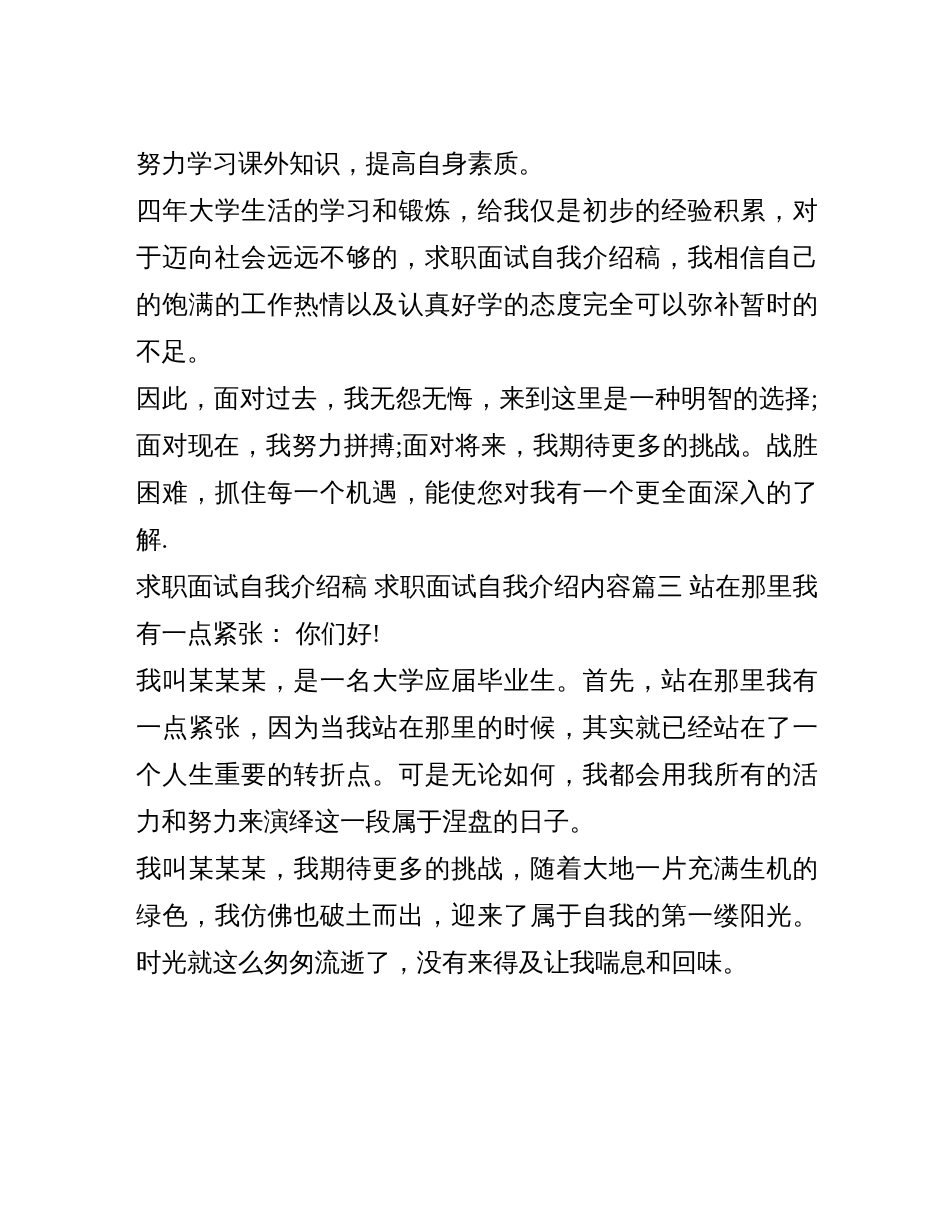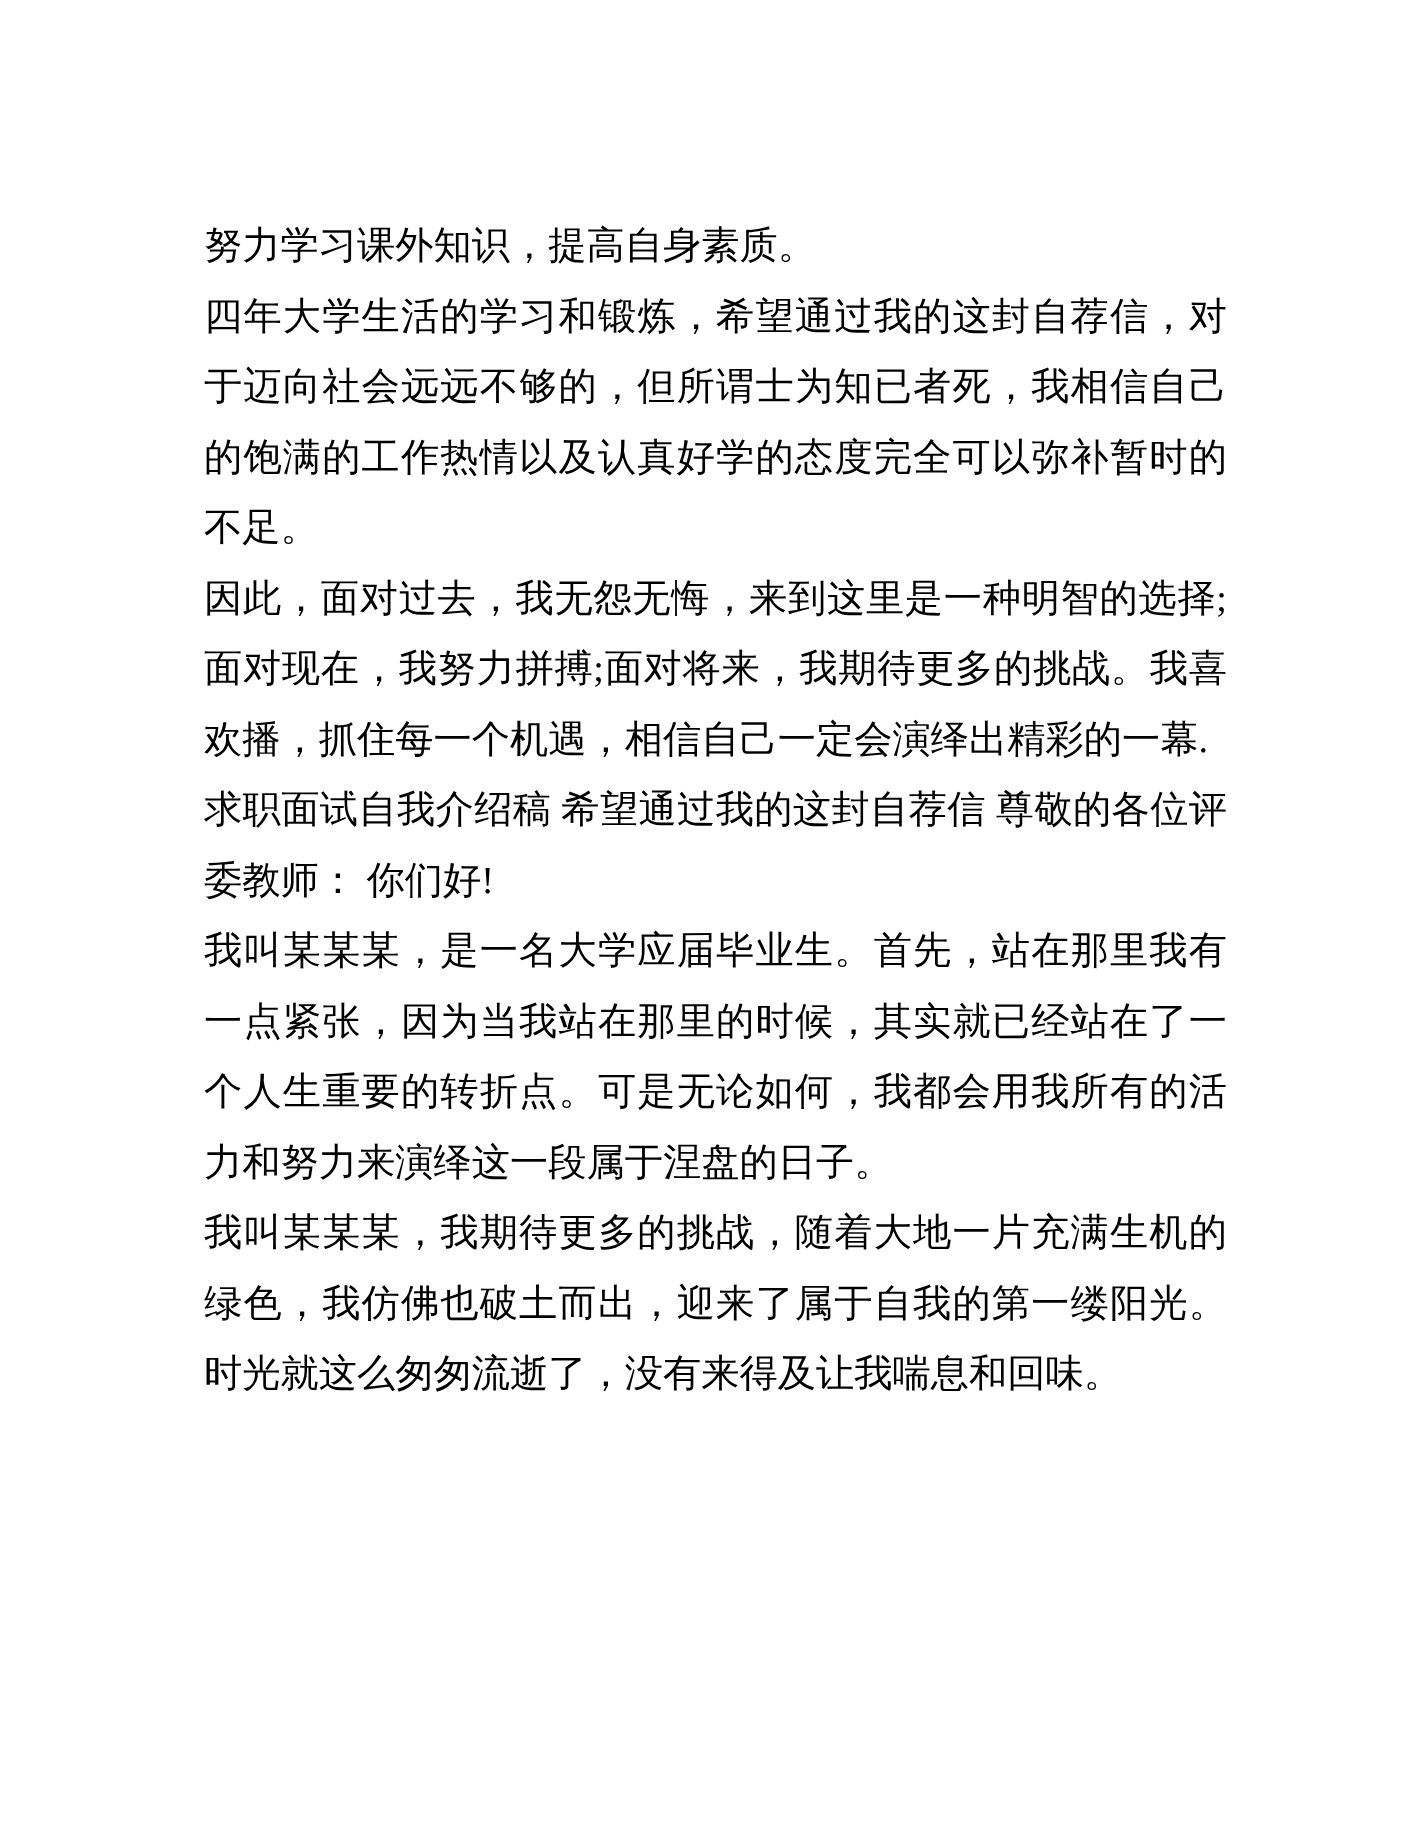--- a/index.html
+++ b/index.html
@@ -38,19 +38,19 @@
   .para + .para {
     margin-top: 0px;
   }
 </style>
 </head>
 <body>
 
 <div class="page">
   <div class="doc-body">
     <p class="para">努力学习课外知识，提高自身素质。</p>
-    <p class="para">四年大学生活的学习和锻炼，希望通过我的这封自荐信，对于迈向社会远远不够的，但所谓士为知已者死，我相信自己的饱满的工作热情以及认真好学的态度完全可以弥补暂时的不足。</p>
-    <p class="para">因此，面对过去，我无怨无悔，来到这里是一种明智的选择;面对现在，我努力拼搏;面对将来，我期待更多的挑战。我喜欢播，抓住每一个机遇，相信自己一定会演绎出精彩的一幕.</p>
-    <p class="para">求职面试自我介绍稿 希望通过我的这封自荐信 尊敬的各位评委教师： 你们好!</p>
+    <p class="para">四年大学生活的学习和锻炼，给我仅是初步的经验积累，对于迈向社会远远不够的，求职面试自我介绍稿，我相信自己的饱满的工作热情以及认真好学的态度完全可以弥补暂时的不足。</p>
+    <p class="para">因此，面对过去，我无怨无悔，来到这里是一种明智的选择;面对现在，我努力拼搏;面对将来，我期待更多的挑战。战胜困难，抓住每一个机遇，能使您对我有一个更全面深入的了解.</p>
+    <p class="para">求职面试自我介绍稿 求职面试自我介绍内容篇三 站在那里我有一点紧张： 你们好!</p>
     <p class="para">我叫某某某，是一名大学应届毕业生。首先，站在那里我有一点紧张，因为当我站在那里的时候，其实就已经站在了一个人生重要的转折点。可是无论如何，我都会用我所有的活力和努力来演绎这一段属于涅盘的日子。</p>
     <p class="para">我叫某某某，我期待更多的挑战，随着大地一片充满生机的绿色，我仿佛也破土而出，迎来了属于自我的第一缕阳光。时光就这么匆匆流逝了，没有来得及让我喘息和回味。</p>
   </div>
 </div>
 
 </body></html>

